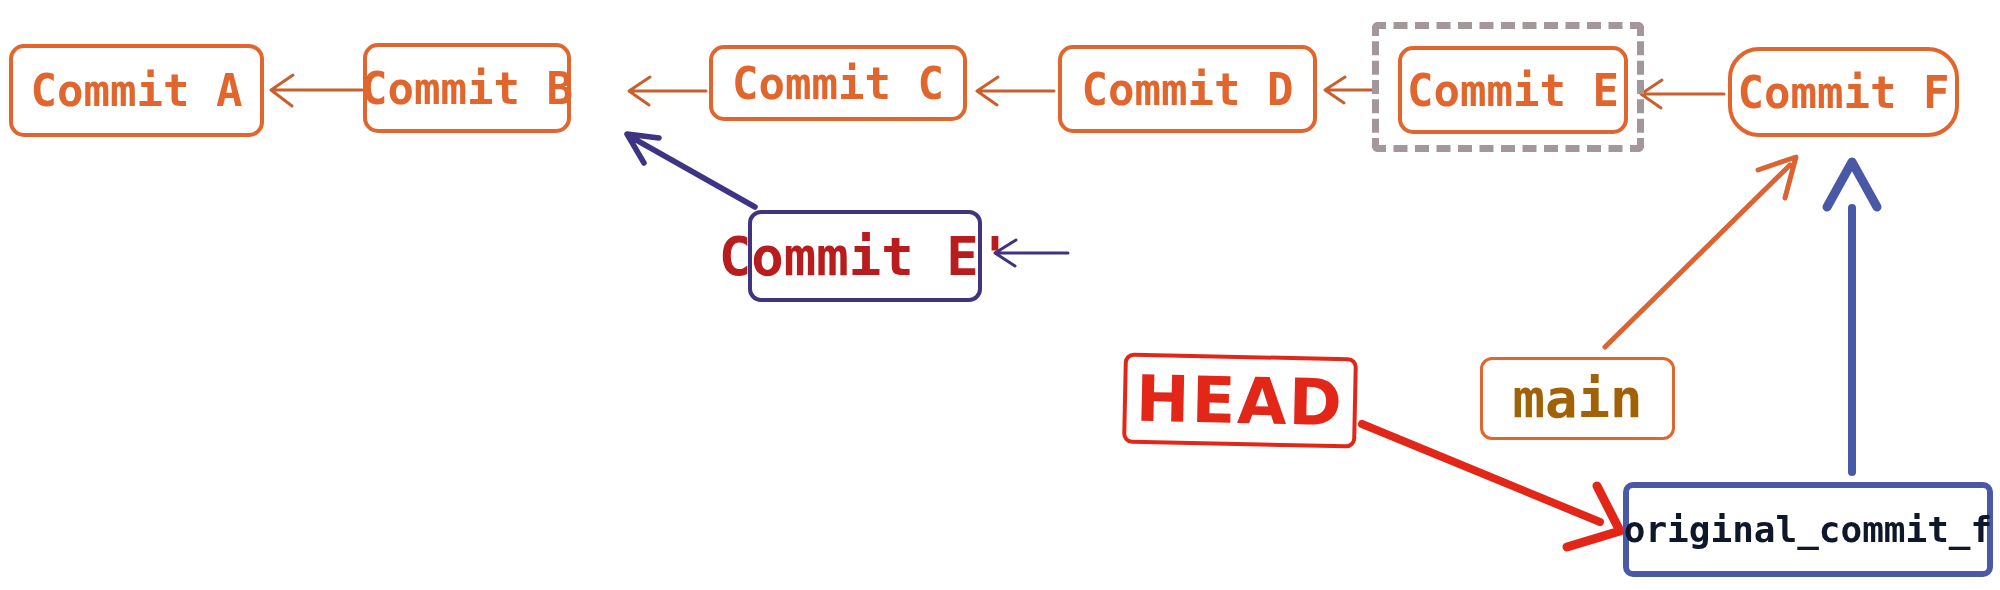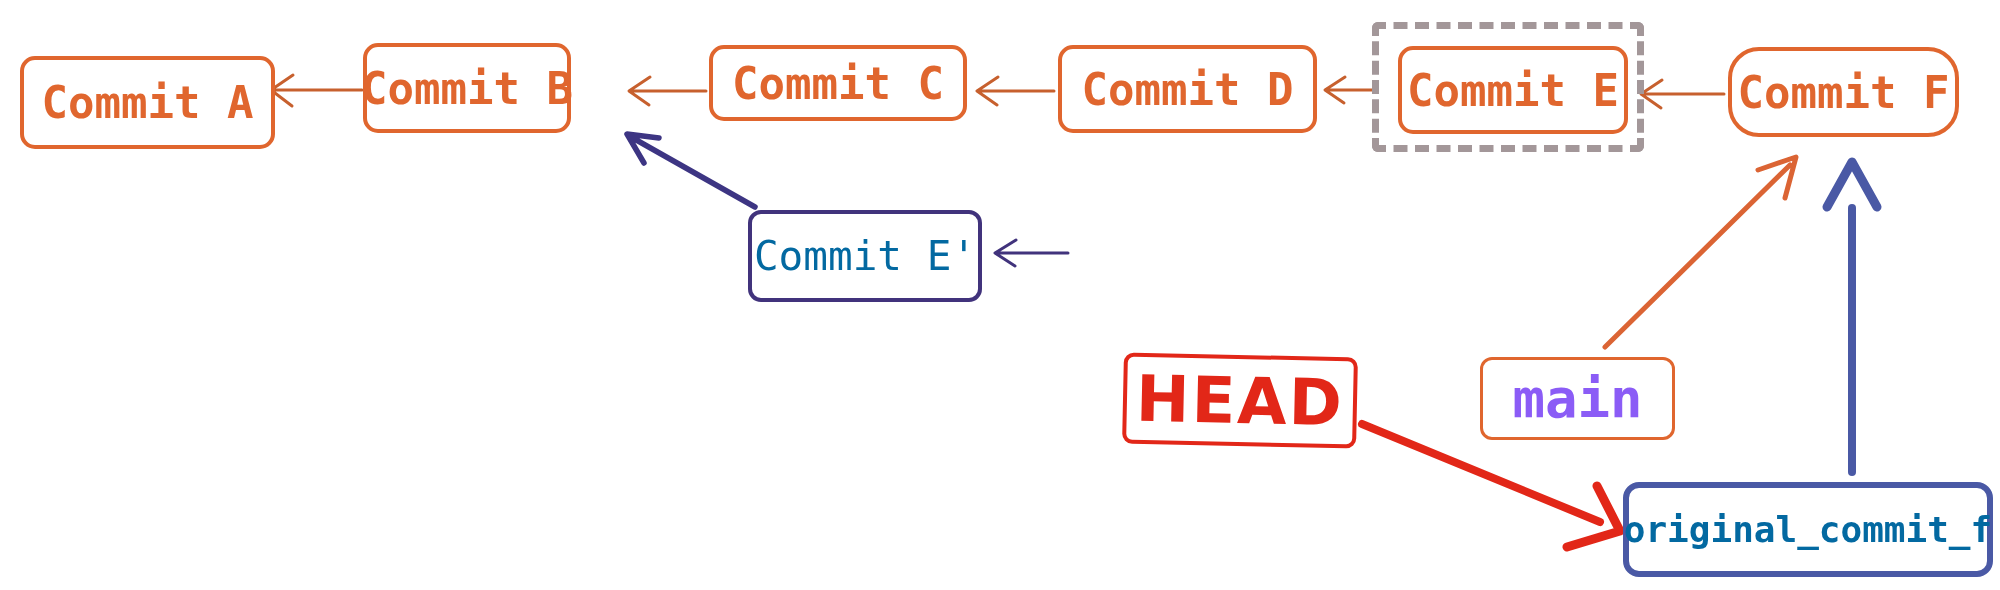--- a/index.html
+++ b/index.html
@@ -28,23 +28,23 @@
   .commit {
     border: 4.5px solid #E0662E;
     border-radius: 15px;
     color: #E0662E;
     font-weight: bold;
     font-size: 44px;
   }
   .branch-commit {
     border: 4px solid #41337C;
     border-radius: 13px;
-    color: #0369a1;
-    font-weight: normal;
-    font-size: 41px;
+    color: #b91c1c;
+    font-weight: bold;
+    font-size: 54px;
   }
   .dashed-highlight {
     position: absolute;
     box-sizing: border-box;
     border: 7px dashed #A39799;
     border-radius: 6px;
     background: transparent;
   }
   .ref-head {
     border: 4.5px solid #E22718;
@@ -52,34 +52,34 @@
     color: #E22718;
     font-family: "DejaVu Sans", sans-serif;
     font-weight: bold;
     font-size: 64px;
     letter-spacing: 2px;
     transform: rotate(1.2deg);
   }
   .ref-main {
     border: 3.5px solid #E0662E;
     border-radius: 12px;
-    color: #8b5cf6;
+    color: #a16207;
     font-weight: bold;
     font-size: 54px;
   }
   .ref-original {
     border: 6px solid #4A59A5;
-    border-radius: 16px;
-    color: #0369a1;
+    border-radius: 10px;
+    color: #0f172a;
     font-weight: bold;
     font-size: 36px;
     text-align: center;
   }
   
-  #node-a  { left: 20px;    top: 44px;  width: 255px; height: 93px; margin-top: 12px; }
+  #node-a  { left: 9px;    top: 44px;  width: 255px; height: 93px; }
   #node-b  { left: 363px;  top: 43px;  width: 208px; height: 90px; }
   #node-c  { left: 709px;  top: 45px;  width: 258px; height: 76px; }
   #node-d  { left: 1058px; top: 45px;  width: 259px; height: 88px; }
   #node-e  { left: 1398px; top: 46px;  width: 230px; height: 88px; }
   #node-f  { left: 1728px; top: 47px;  width: 231px; height: 90px; border-radius: 31px; }
   #node-e2 { left: 748px;  top: 210px; width: 234px; height: 92px; }
   #node-f2 { left: 1072px; top: 210px; width: 238px; height: 88px; }
   #highlight-e { left: 1372px; top: 22px; width: 272px; height: 130px; }
   #ref-head     { left: 1123px; top: 355px; width: 234px; height: 91px; }
   #ref-main     { left: 1480px; top: 357px; width: 195px; height: 83px; }

